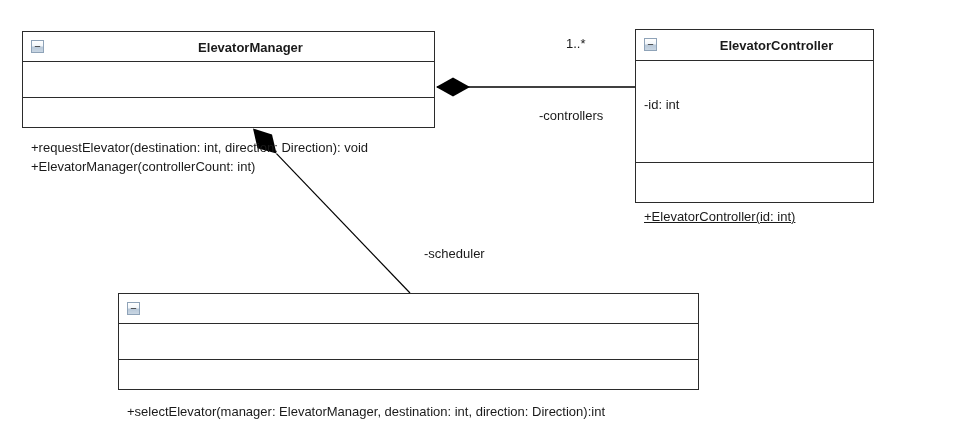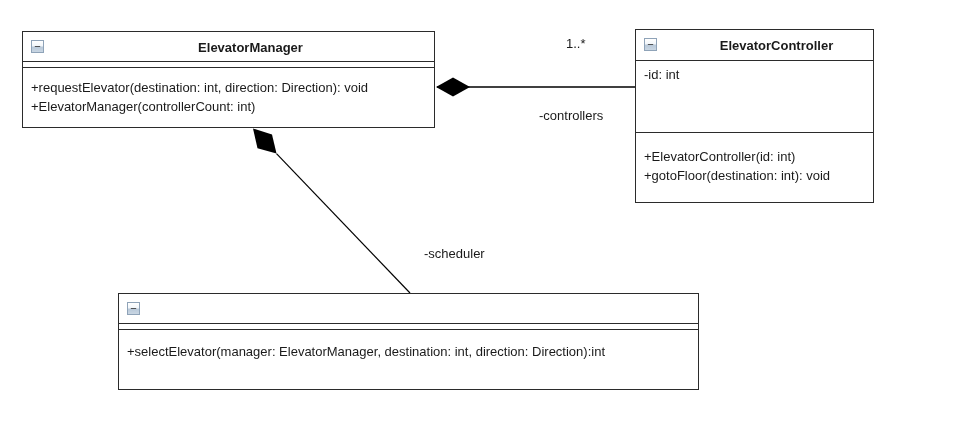--- a/index.html
+++ b/index.html
@@ -54,20 +54,21 @@
     color: #2b2b2b;
     font-size: 11px;
     line-height: 10px;
     text-align: center;
     font-weight: normal;
     cursor: pointer;
   }
   .compartment {
     box-sizing: border-box;
     overflow: hidden;
+    margin-top: 30px;
   }
   .attrs {
     border-bottom: 1px solid #2b2b2b;
   }
   .member {
     line-height: 19px;
     white-space: nowrap;
     padding-left: 8px;
   }
   .edge-label {
@@ -104,23 +105,22 @@
   </div>
 
   <div class="uml-class" style="left:635px; top:29px; width:239px; height:174px;">
     <div class="hdr" style="height:31px; line-height:30px;">
       <span class="collapse">−</span>
       <span class="title">ElevatorController</span>
     </div>
     <div class="compartment attrs" style="height:72px; padding-top:4px;">
       <div class="member">-id: int</div>
     </div>
-    <div class="compartment methods" style="padding-top:14px;">
+    <div class="compartment methods" style="padding-top:14px;text-decoration:underline;">
       <div class="member">+ElevatorController(id: int)</div>
-      <div class="member">+gotoFloor(destination: int): void</div>
     </div>
   </div>
 
   <div class="uml-class" style="left:118px; top:293px; width:581px; height:97px;">
     <div class="hdr" style="height:30px; line-height:29px;">
       <span class="collapse">−</span>
     </div>
     <div class="compartment attrs" style="height:6px;"></div>
     <div class="compartment methods" style="padding-top:12px;">
       <div class="member">+selectElevator(manager: ElevatorManager, destination: int, direction: Direction):int</div>

